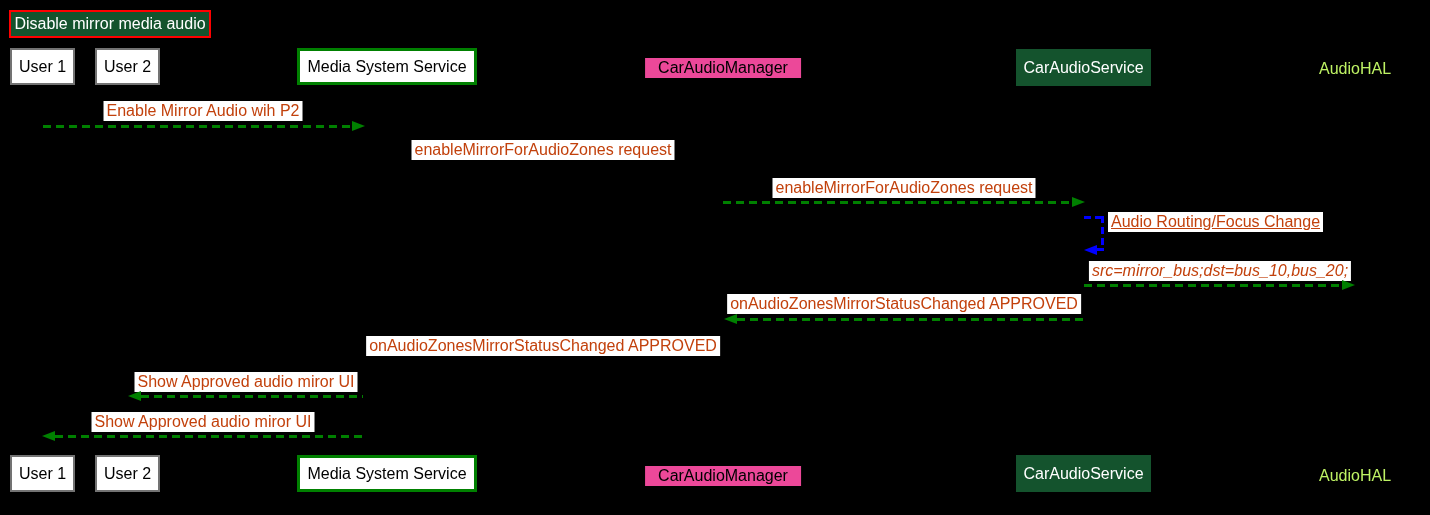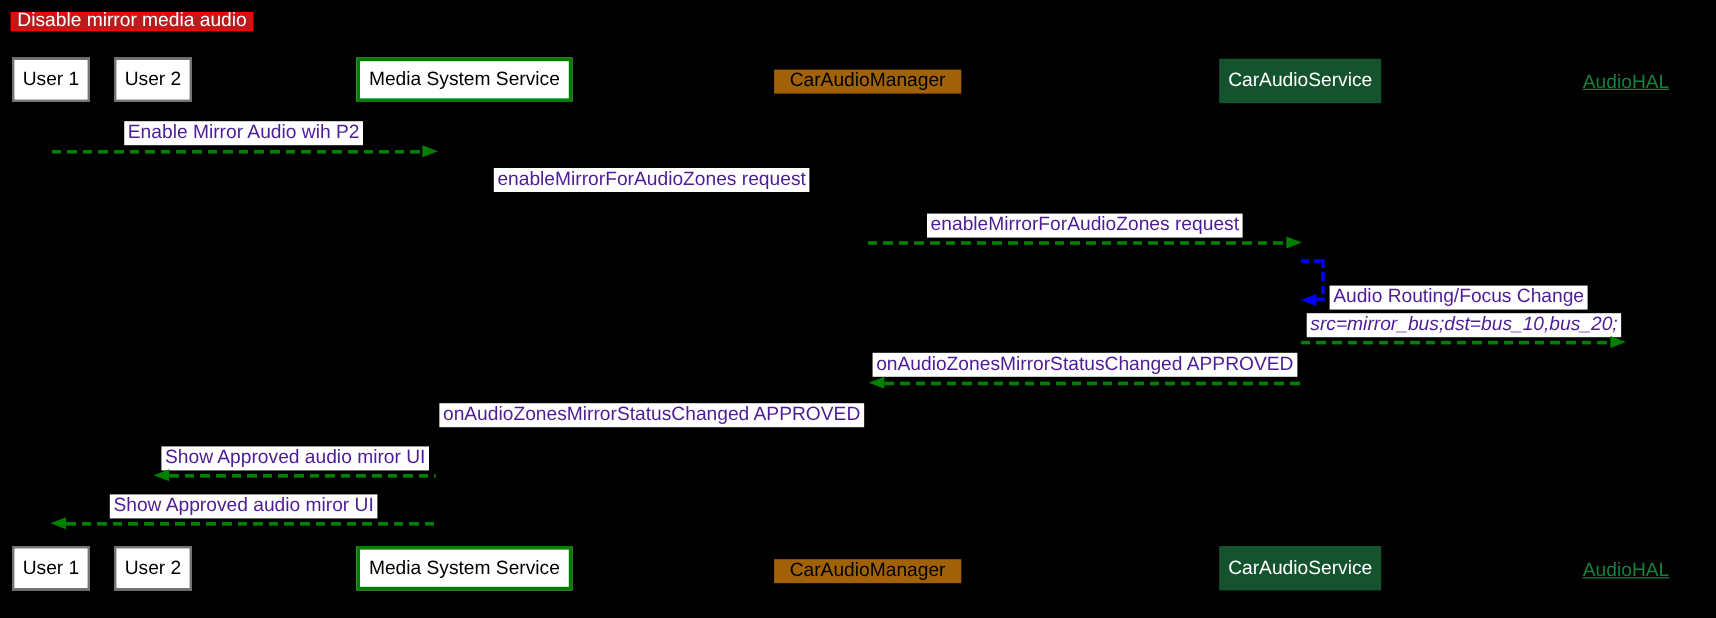--- a/index.html
+++ b/index.html
@@ -1,43 +1,43 @@
 <!DOCTYPE html>
 <html><head>
 <meta charset="utf-8">
 <style>
   html,body{margin:0;padding:0;background:#000;}
   #canvas{
     position:relative;width:1430px;height:515px;background:#000000;
     overflow:hidden;font-family:"Liberation Sans",sans-serif;
   }
   .title-box{
-    position:absolute;left:9px;top:10px;width:202px;height:16px;
-    background:#b91c1c;border:2px solid #FF0000;box-sizing:border-box;
+    position:absolute;left:9px;top:10px;width:202px;height:28px;
+    background:#14532d;border:2px solid #FF0000;box-sizing:border-box;
     color:#FFFFFF;font-size:16px;display:flex;align-items:center;justify-content:center;
     white-space:nowrap;
   }
   .pbox{
     position:absolute;height:37px;background:#FFFFFF;color:#000000;
     font-size:16px;display:flex;align-items:center;justify-content:center;
     box-sizing:border-box;white-space:nowrap;
   }
   .pbox.red{border:2px solid #737373;}
   .pbox.green{border:3px solid #008000;margin-left:24px;}
   .pbox.blue{background:#14532d;color:#FFFFFF;border:none;}
   .plabel{
-    position:absolute;background:#a16207;color:#000000;font-size:16px;
+    position:absolute;background:#ec4899;color:#000000;font-size:16px;
     line-height:20px;padding:0 13px;white-space:nowrap;transform:translateX(-50%);
   }
   .plain-label{
-    position:absolute;color:#15803d;font-size:16px;line-height:20px;
-    white-space:nowrap;transform:translateX(-50%);text-decoration:underline;
+    position:absolute;color:#bef264;font-size:16px;line-height:20px;
+    white-space:nowrap;transform:translateX(-50%);
   }
   .msg-label{
-    position:absolute;background:#FFFFFF;color:#4c1d95;font-size:16px;
+    position:absolute;background:#FFFFFF;color:#c2410c;font-size:16px;
     line-height:20px;padding:0 3px;white-space:nowrap;transform:translateX(-50%);
   }
   .msg-label.noshift{transform:none;}
   .dash-h{
     position:absolute;height:3px;
     background:repeating-linear-gradient(to right,#008000 0 8px,transparent 8px 13px);
   }
   .dash-h.blue{
     background:repeating-linear-gradient(to right,#0000FF 0 7px,transparent 7px 11px);
   }
@@ -81,21 +81,21 @@
     <div class="msg-label" style="left:543px;top:140px;">enableMirrorForAudioZones request</div>
   </div>
 
   <div>
     <div class="msg-label" style="left:904px;top:178px;">enableMirrorForAudioZones request</div>
     <div class="dash-h" style="left:723px;top:201px;width:349px;"></div>
     <div class="head-right" style="left:1072px;top:197px;"></div>
   </div>
 
   <div>
-    <div class="msg-label noshift" style="left:1108px;top:238px;">Audio Routing/Focus Change</div>
+    <div class="msg-label noshift" style="left:1108px;top:212px;text-decoration:underline;">Audio Routing/Focus Change</div>
     <div class="dash-h blue" style="left:1084px;top:216px;width:20px;"></div>
     <div class="dash-v" style="left:1101px;top:216px;height:34px;"></div>
     <div class="dash-h blue" style="left:1097px;top:248px;width:7px;"></div>
     <div class="head-left blue" style="left:1084px;top:245px;"></div>
   </div>
 
   <div>
     <div class="msg-label" style="left:1220px;top:261px;font-style:italic;">src=mirror_bus;dst=bus_10,bus_20;</div>
     <div class="dash-h" style="left:1084px;top:284px;width:258px;"></div>
     <div class="head-right" style="left:1342px;top:280px;"></div>

